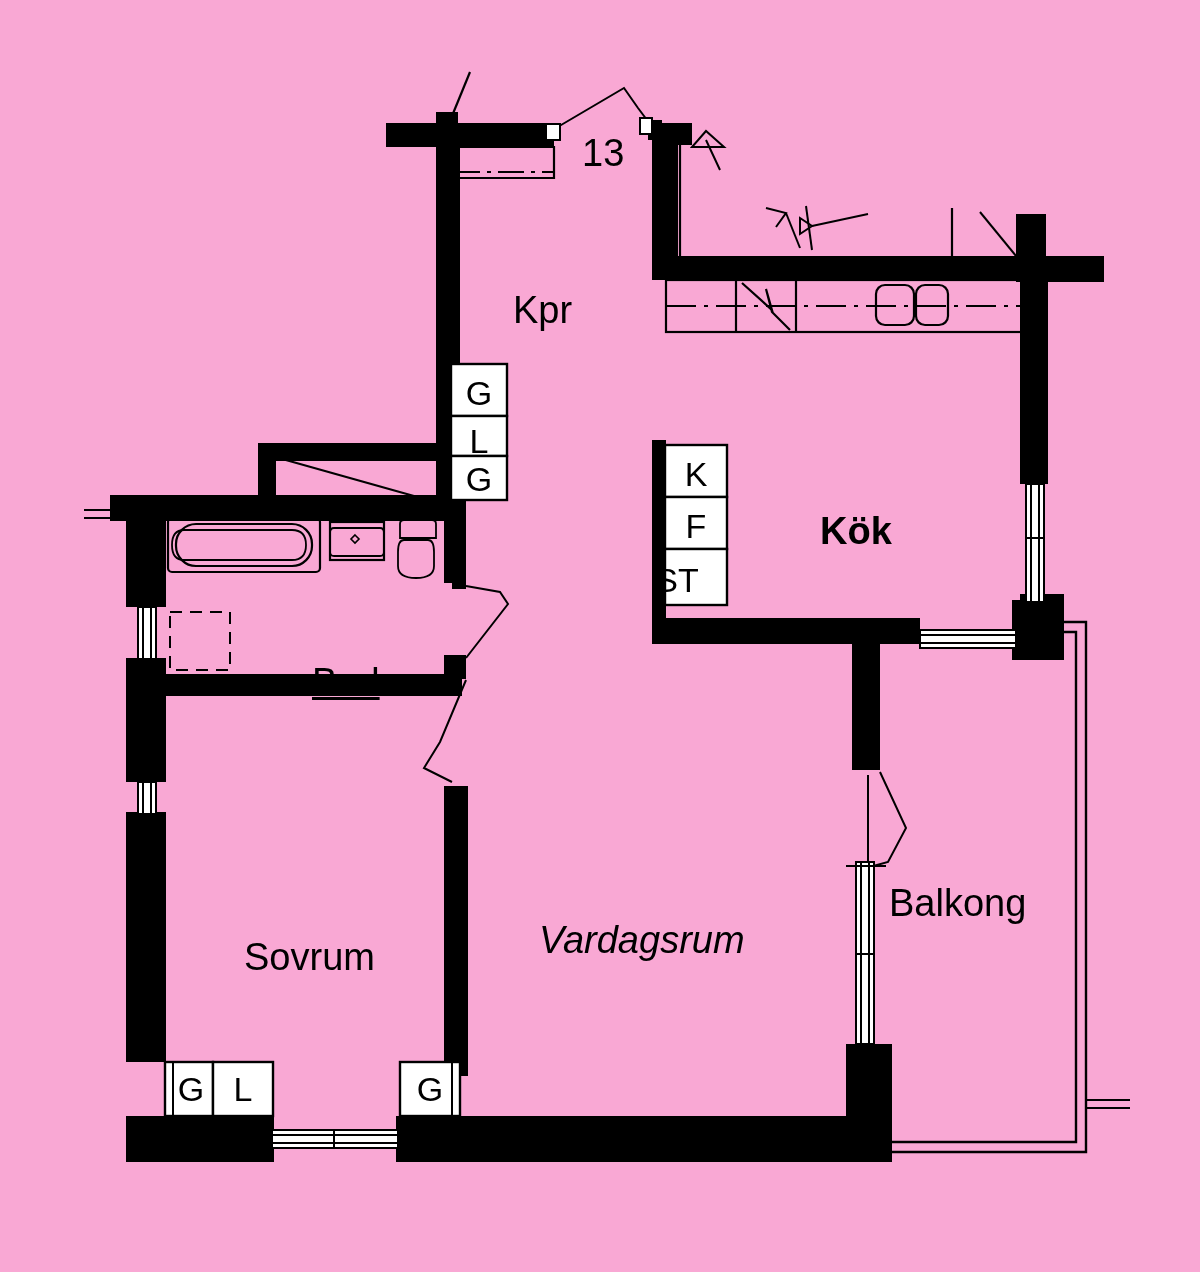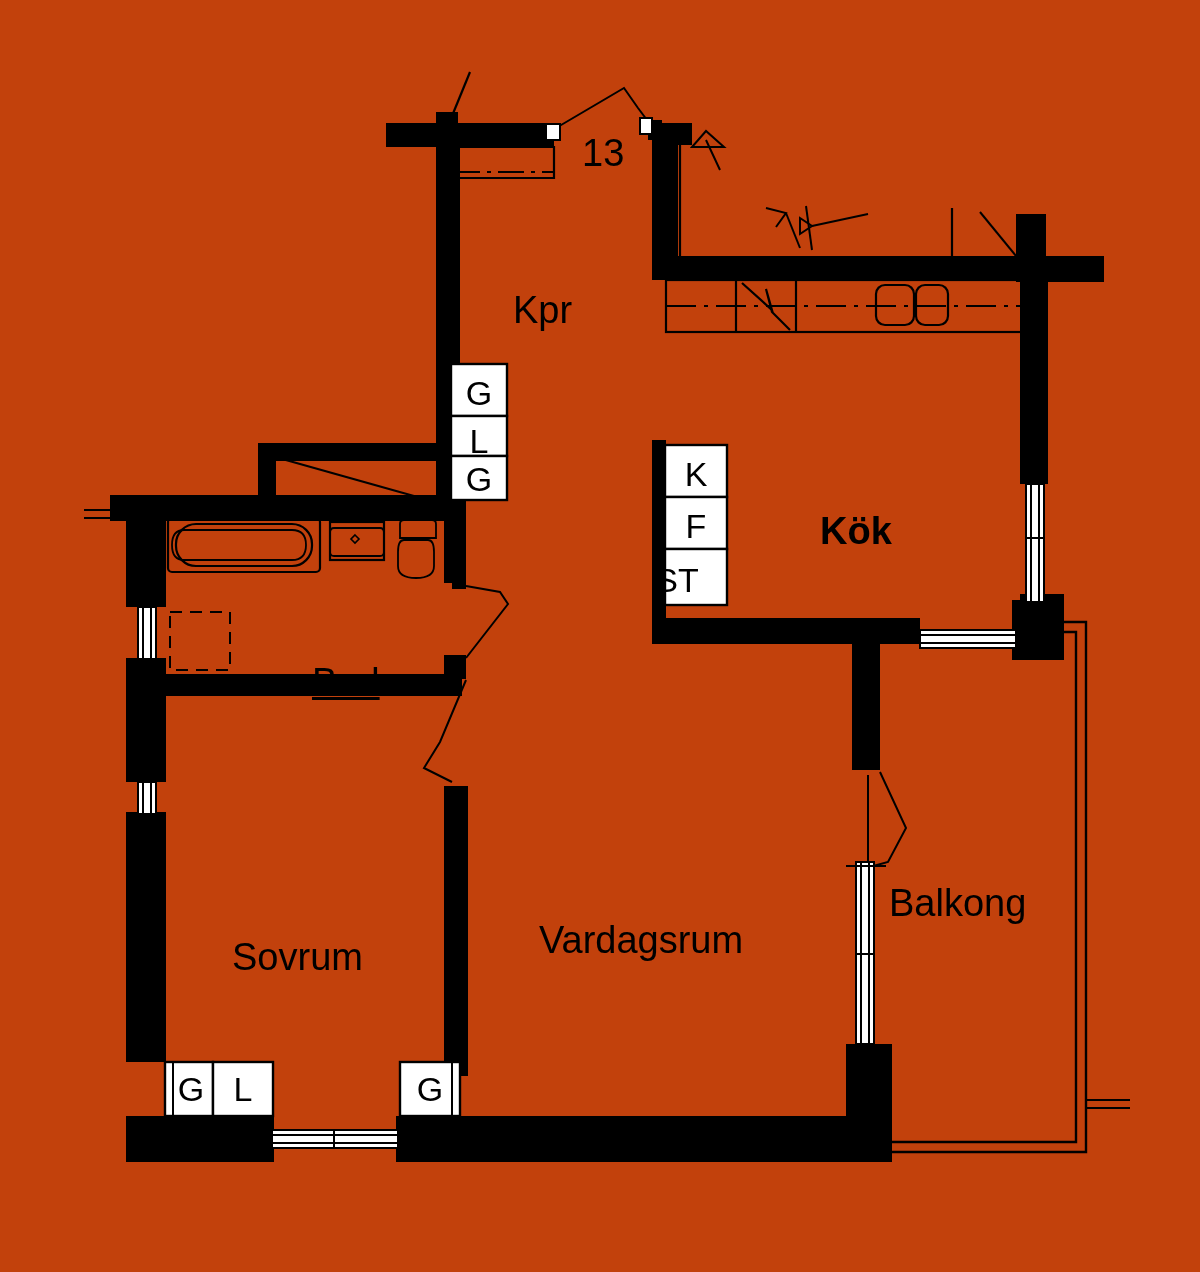--- a/index.html
+++ b/index.html
@@ -11,21 +11,21 @@
   body {
     font-family: "Liberation Sans", sans-serif;
     width: 1200px;
     height: 1272px;
     overflow: hidden;
   }
   #plan-root {
     position: relative;
     width: 1200px;
     height: 1272px;
-    background: #c2410c;
+    background: #f9a8d4;
   }
   #plan-svg {
     position: absolute;
     left: 0;
     top: 0;
     width: 1200px;
     height: 1272px;
     display: block;
   }
   .room-label {
@@ -251,23 +251,23 @@
   </svg>
 
   <div class="room-label lbl-num" style="left:582px; top:134px;">13</div>
 
   <div class="room-label lbl-lg" style="left:513px; top:243px;">Kpr</div>
 
   <div class="room-label lbl-lg" style="left:820px; top:464px;font-weight:bold;">Kök</div>
 
   <div class="room-label lbl-lg" style="left:312px; top:615px;text-decoration:underline;">Bad</div>
 
-  <div class="room-label lbl-lg" style="left:232px; top:890px;">Sovrum</div>
-
-  <div class="room-label lbl-lg" style="left:539px; top:873px;">Vardagsrum</div>
+  <div class="room-label lbl-lg" style="left:244px; top:890px;">Sovrum</div>
+
+  <div class="room-label lbl-lg" style="left:539px; top:873px;font-style:italic;">Vardagsrum</div>
 
   <div class="room-label lbl-lg" style="left:889px; top:836px;">Balkong</div>
 
   <div class="closet-label" style="left:451px; top:376px; width:56px;">G</div>
   <div class="closet-label" style="left:451px; top:424px; width:56px;">L</div>
   <div class="closet-label" style="left:451px; top:462px; width:56px;">G</div>
 
   <div class="closet-label" style="left:665px; top:457px; width:62px;">K</div>
   <div class="closet-label" style="left:665px; top:509px; width:62px;">F</div>
   <div class="closet-label" style="left:646px; top:563px; width:62px;">ST</div>

